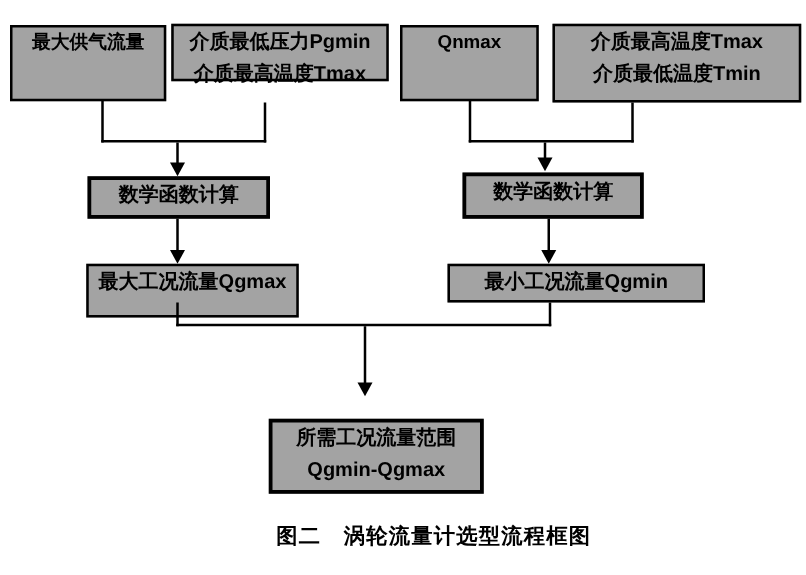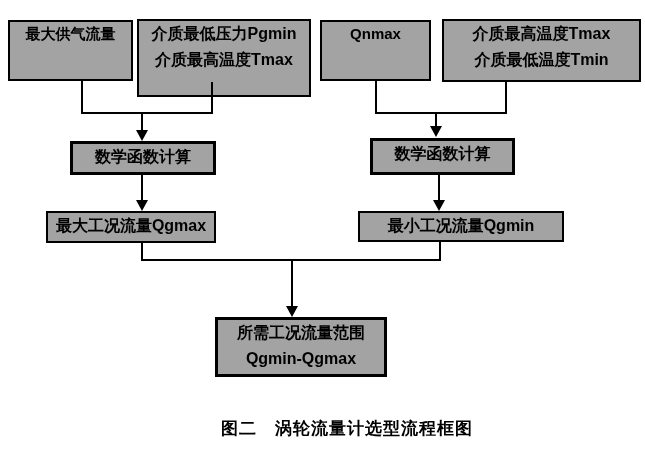--- a/index.html
+++ b/index.html
@@ -62,21 +62,21 @@
 </style>
 </head>
 <body>
 
 <div id="stage">
 
   <div class="box fs15" style="left:8px; top:20px; width:125px; height:61px;">
     <span>最大供气流量</span>
   </div>
 
-  <div class="box fs16" style="left:137px; top:19px; width:174px; height:78px;">
+  <div class="box fs16" style="left:137px; top:19px; width:174px; height:46px;">
     <span>介质最低压力Pgmin</span>
     <span>介质最高温度Tmax</span>
   </div>
 
   <div class="box fs15" style="left:320px; top:20px; width:111px; height:61px;">
     <span>Qnmax</span>
   </div>
 
   <div class="box fs16" style="left:442px; top:19px; width:199px; height:63px;">
     <span>介质最高温度Tmax</span>
@@ -102,34 +102,34 @@
   <div class="box thick fs16" style="left:370px; top:138px; width:145px; height:37px;">
     <span>数学函数计算</span>
   </div>
 
   <div class="vline" style="left:141px; top:175px; height:26px;"></div>
   <div class="arrowhead" style="left:136px; top:200px;"></div>
 
   <div class="vline" style="left:438px; top:175px; height:26px;"></div>
   <div class="arrowhead" style="left:433px; top:200px;"></div>
 
-  <div class="box fs16" style="left:46px; top:211px; width:170px; height:32px;">
+  <div class="box fs16" style="left:69px; top:211px; width:170px; height:43px;">
     <span>最大工况流量Qgmax</span>
   </div>
 
   <div class="box fs16" style="left:358px; top:211px; width:206px; height:31px;">
     <span>最小工况流量Qgmin</span>
   </div>
 
   <div class="vline" style="left:141px; top:242px; height:19px;"></div>
   <div class="vline" style="left:439px; top:242px; height:19px;"></div>
   <div class="hline" style="left:141px; top:259px; width:300px;"></div>
   <div class="vline" style="left:291px; top:261px; height:46px;"></div>
   <div class="arrowhead" style="left:286px; top:306px;"></div>
 
-  <div class="box thick fs16" style="left:215px; top:317px; width:172px; height:60px;">
+  <div class="box thick fs16" style="left:215px; top:335px; width:172px; height:60px;">
     <span>所需工况流量范围</span>
     <span>Qgmin-Qgmax</span>
   </div>
 
   <div class="caption">图二　涡轮流量计选型流程框图</div>
 
 </div>
 
 </body></html>

